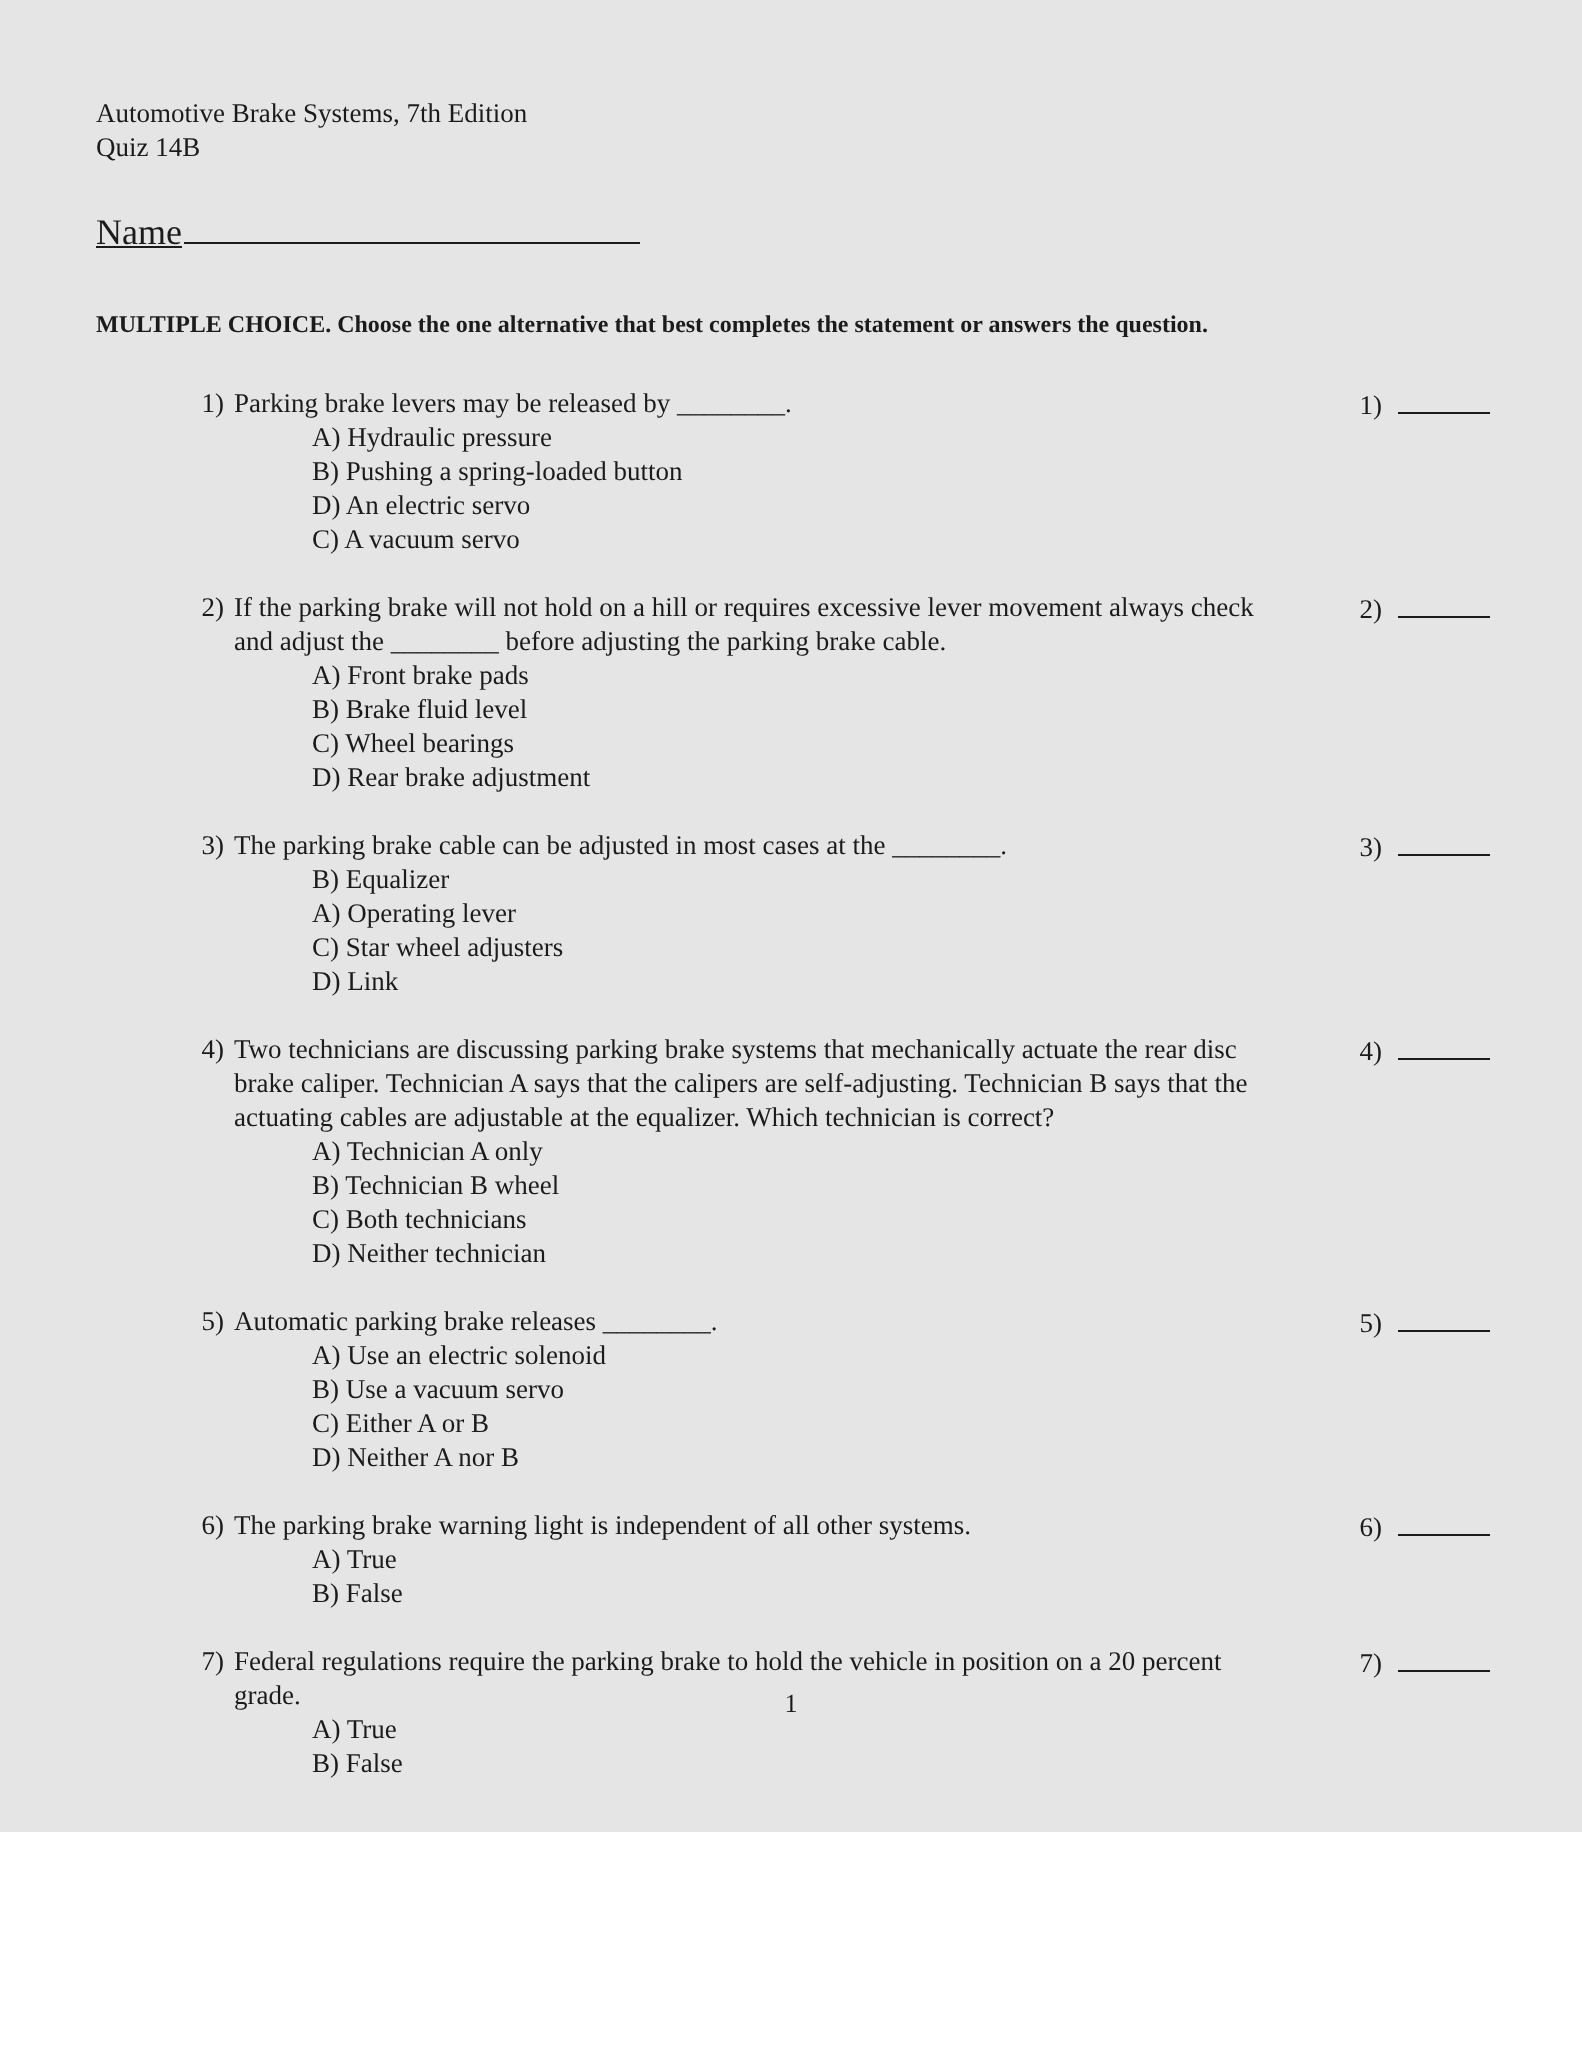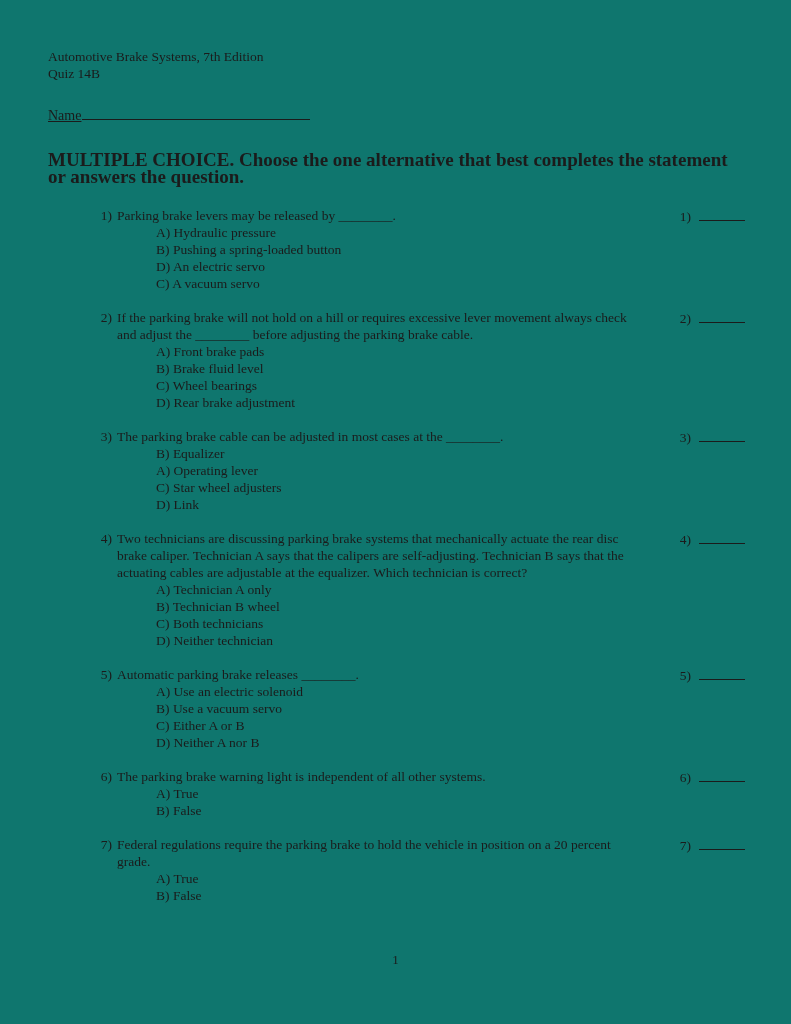--- a/index.html
+++ b/index.html
@@ -4,44 +4,44 @@
 <style>
   * { margin: 0; padding: 0; box-sizing: border-box; }
   html, body {
     background: #ffffff;
     font-family: "Liberation Serif", "DejaVu Serif", serif;
     color: #1b1b1b;
   }
   .page {
     position: relative;
     width: 791px;
-    height: 1024px;
-    background: #0f766e;
+    height: 916px;
+    background: #e5e5e5;
     padding: 48px 46px 0 48px;
     overflow: hidden;
   }
   .doc-header { font-size: 13.5px; line-height: 17px; }
   .name-row {
     margin-top: 24px;
-    font-size: 14px;
+    font-size: 18px;
     display: flex;
     align-items: baseline;
     text-decoration: underline;
   }
   .name-line {
     display: inline-block;
     width: 228px;
     border-bottom: 1px solid #1b1b1b;
     height: 14px;
     margin-left: 1px;
   }
   .instructions {
     margin-top: 27px;
     font-weight: bold;
-    font-size: 19px;
+    font-size: 12px;
     line-height: 17px;
   }
   .questions {
     margin-top: 22px;
     margin-left: 40px;
   }
   .question {
     display: flex;
     align-items: flex-start;
     margin-bottom: 17px;

